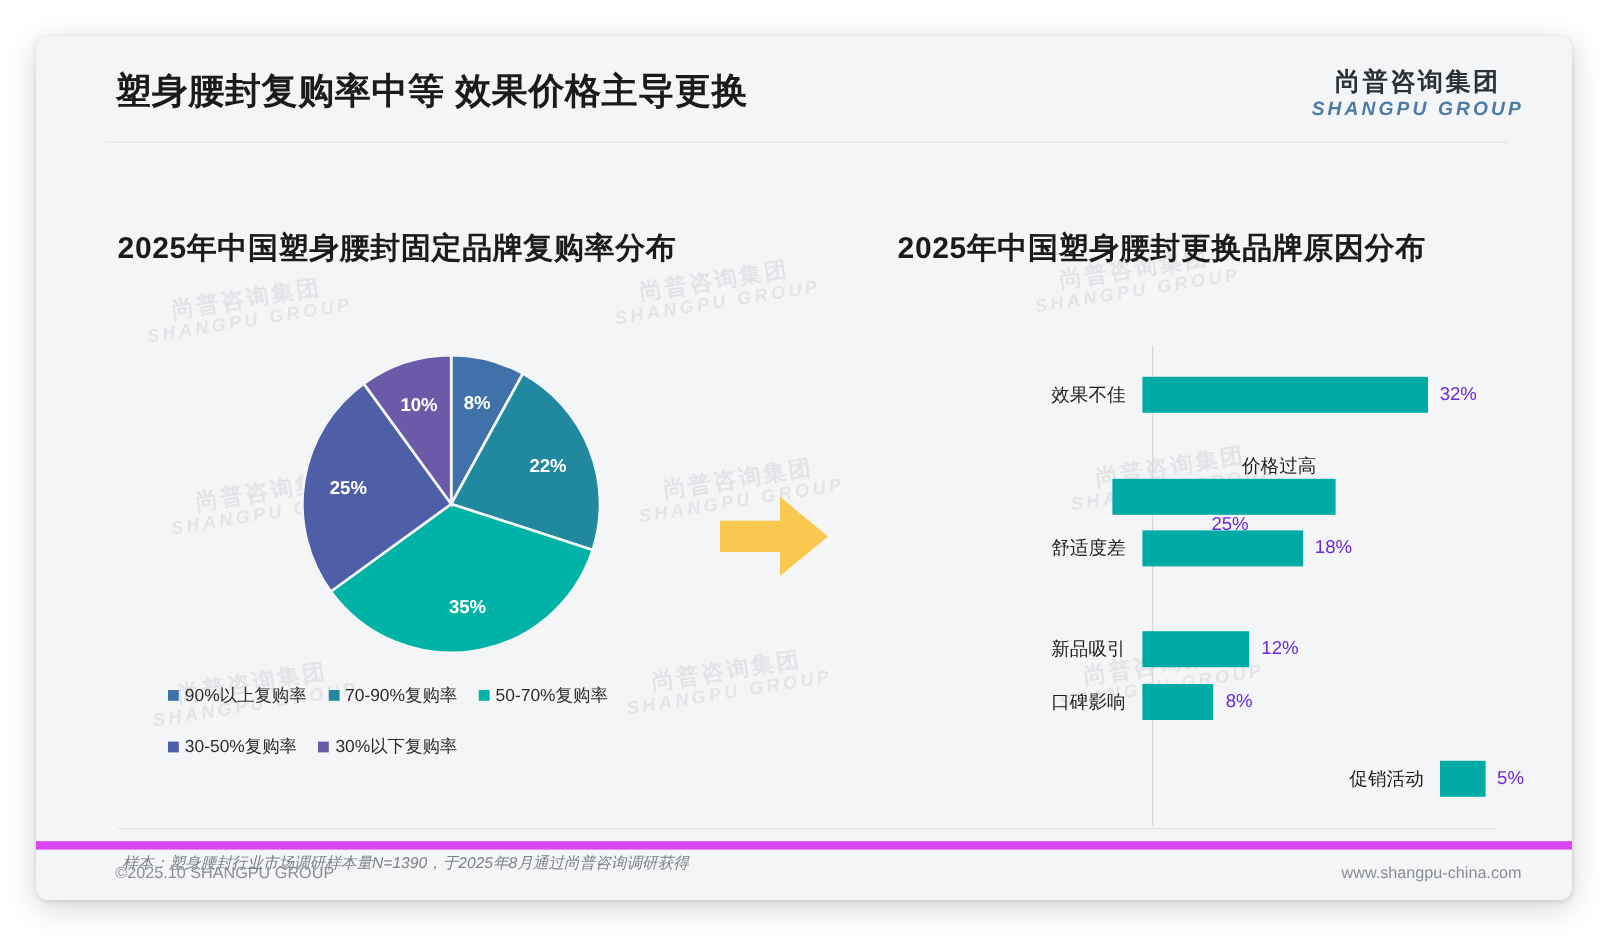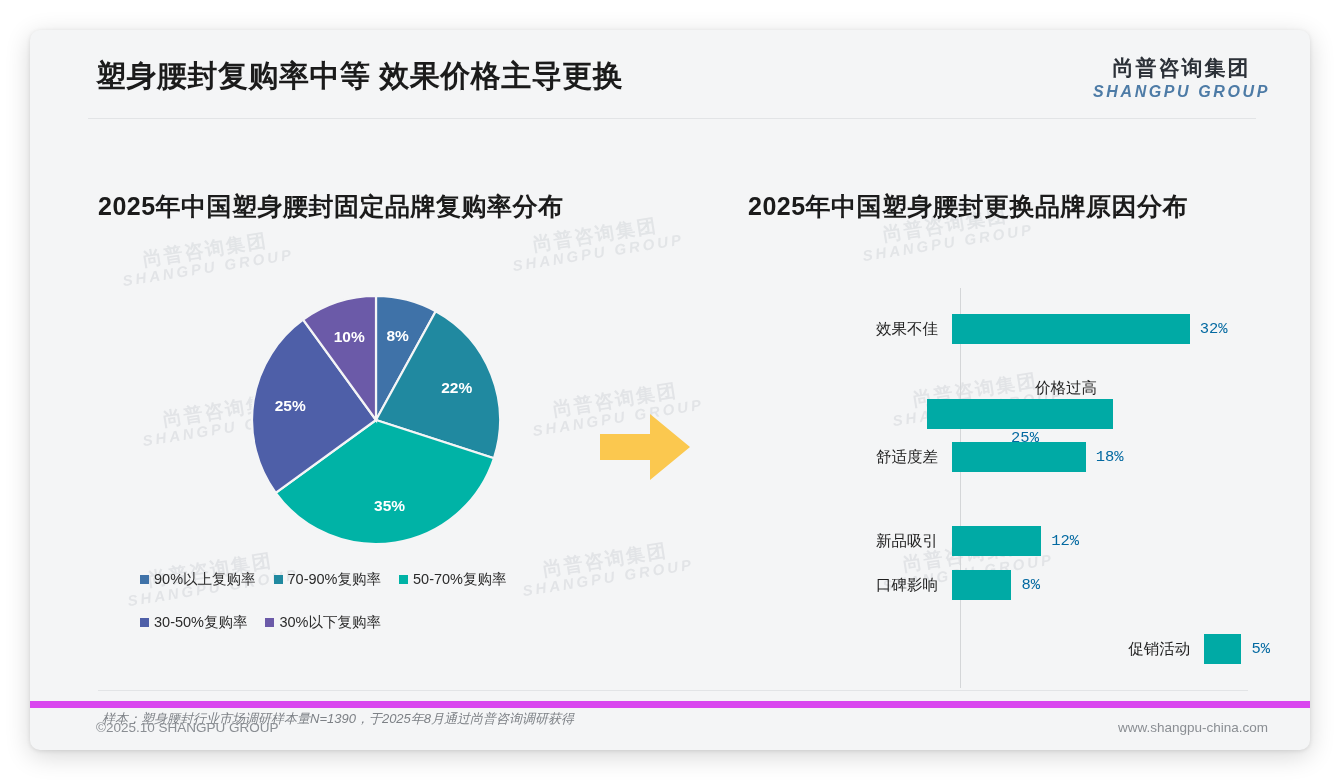--- a/index.html
+++ b/index.html
@@ -153,21 +153,20 @@
   }
 
   
   #bar-chart {
     position: absolute;
     left: 740px;
     top: 258px;
     width: 500px;
     height: 400px;
     z-index: 3;
-    font-family: Liberation Mono, monospace;
   }
   #bar-axis {
     position: absolute;
     left: 190px;
     top: 0;
     width: 1px;
     height: 400px;
     background: #d4d6d8;
   }
   .bar-row {
@@ -187,21 +186,21 @@
     white-space: nowrap;
     box-sizing: border-box;
   }
   .bar-fill {
     height: 30px;
     background: #00aaa5;
     flex: none;
   }
   .bar-val {
     font-size: 15.5px;
-    color: #0369a1;
+    color: #6d28d9;
     margin-left: 10px;
     white-space: nowrap;
   }
 
   
   #footnote-divider {
     position: absolute;
     left: 68px;
     top: 660px;
     width: 1150px;

